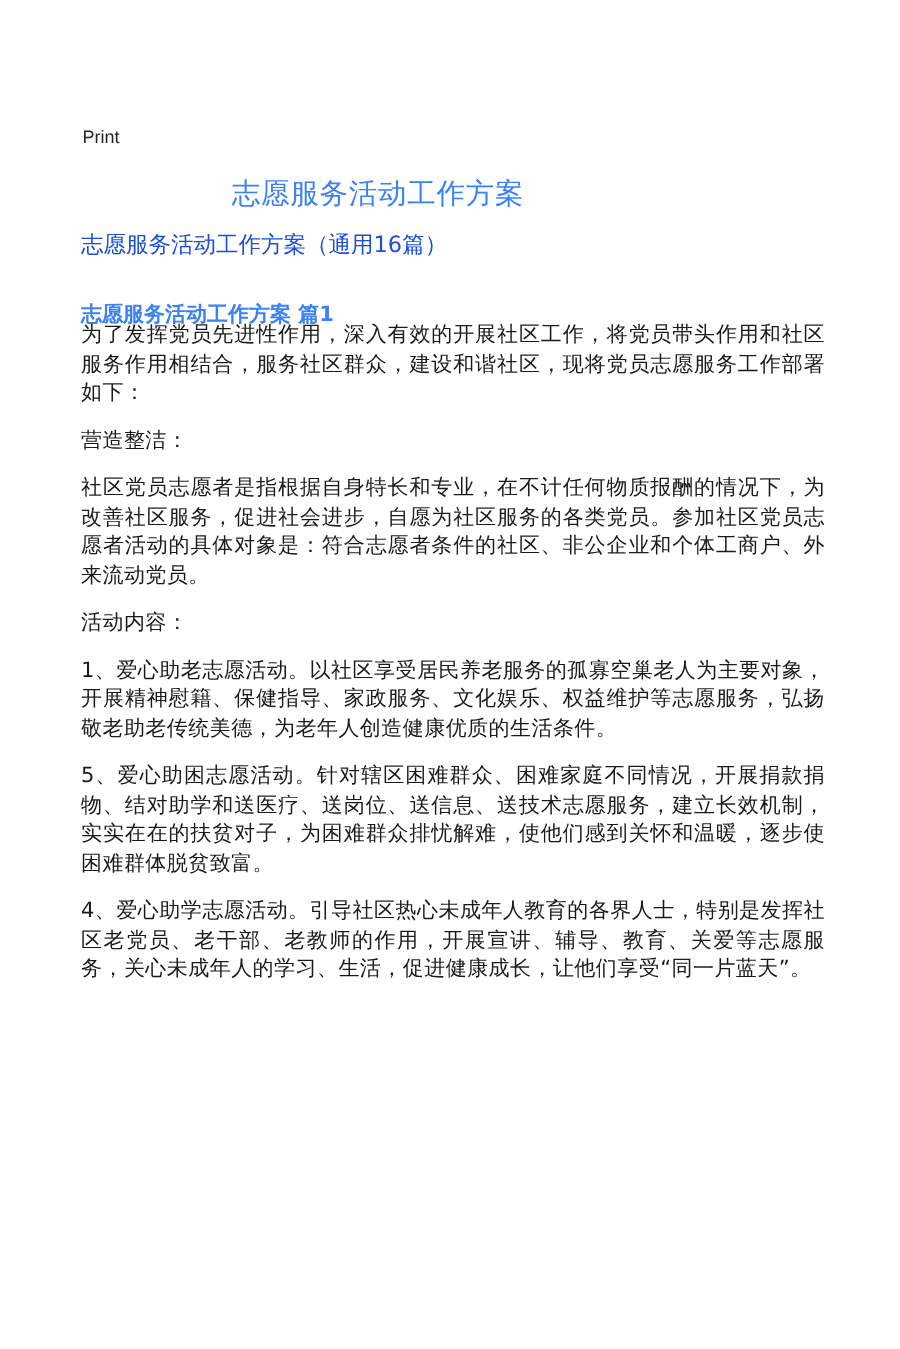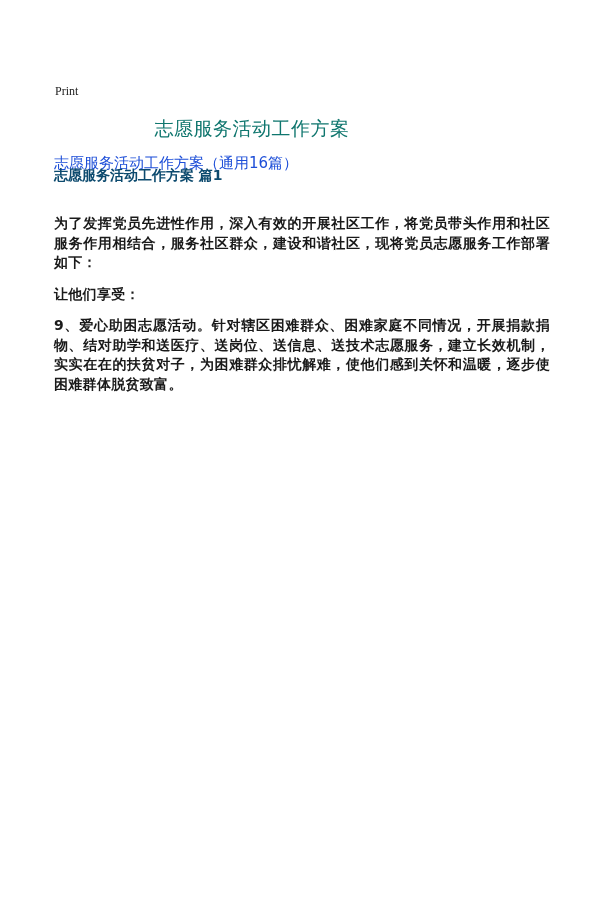--- a/index.html
+++ b/index.html
@@ -1,33 +1,37 @@
 <!DOCTYPE html>
 <html><head>
 <meta charset="utf-8">
 <style>
   html, body { margin: 0; padding: 0; background: #ffffff; }
   body { width: 600px; height: 899px; overflow: hidden; position: relative;
          font-family: "DejaVu Sans", "Liberation Sans", sans-serif; color: #111; }
-  .print-label { position: absolute; left: 55px; top: 84px; font-family: Liberation Serif, serif;
+  .print-label { position: absolute; left: 55px; top: 84px; font-family: Liberation Sans, sans-serif;
                  font-size: 12px; color: #222; }
   .title { position: absolute; left: 0; width: 504px; top: 116px; text-align: center;
-           font-size: 19px; letter-spacing: 0.5px; color: #0f766e; }
+           font-size: 19px; letter-spacing: 0.5px; color: #3b82f6; }
   .subtitle { position: absolute; left: 54px; top: 154px; font-size: 15px; color: #1d4ed8; }
-  .section-head { position: absolute; left: 54px; top: 167px; font-size: 14px; font-weight: bold; color: #0c4a6e; }
-  .content { position: absolute; left: 54px; top: 214px; width: 496px; font-weight: bold; }
+  .section-head { position: absolute; left: 54px; top: 201px; font-size: 14px; font-weight: bold; color: #3b82f6; }
+  .content { position: absolute; left: 54px; top: 214px; width: 496px; }
   .para { margin: 0 0 12px 0; font-size: 14px; line-height: 19.5px; letter-spacing: 0.3px;
           color: #1a1a1a; text-align: justify; }
   .para.label { margin-bottom: 12px; }
 </style>
 </head>
 <body>
 
 <div class="print-label">Print</div>
 <h1 class="title" style="margin:0;font-weight:normal;">志愿服务活动工作方案</h1>
 <div class="subtitle">志愿服务活动工作方案（通用16篇）</div>
 <div class="section-head">志愿服务活动工作方案 篇1</div>
 
 <div class="content">
   <p class="para">为了发挥党员先进性作用，深入有效的开展社区工作，将党员带头作用和社区服务作用相结合，服务社区群众，建设和谐社区，现将党员志愿服务工作部署如下：</p>
-  <p class="para label">让他们享受：</p>
-  <p class="para">9、爱心助困志愿活动。针对辖区困难群众、困难家庭不同情况，开展捐款捐物、结对助学和送医疗、送岗位、送信息、送技术志愿服务，建立长效机制，实实在在的扶贫对子，为困难群众排忧解难，使他们感到关怀和温暖，逐步使困难群体脱贫致富。</p>
+  <p class="para label">营造整洁：</p>
+  <p class="para">社区党员志愿者是指根据自身特长和专业，在不计任何物质报酬的情况下，为改善社区服务，促进社会进步，自愿为社区服务的各类党员。参加社区党员志愿者活动的具体对象是：符合志愿者条件的社区、非公企业和个体工商户、外来流动党员。</p>
+  <p class="para label">活动内容：</p>
+  <p class="para">1、爱心助老志愿活动。以社区享受居民养老服务的孤寡空巢老人为主要对象，开展精神慰籍、保健指导、家政服务、文化娱乐、权益维护等志愿服务，弘扬敬老助老传统美德，为老年人创造健康优质的生活条件。</p>
+  <p class="para">5、爱心助困志愿活动。针对辖区困难群众、困难家庭不同情况，开展捐款捐物、结对助学和送医疗、送岗位、送信息、送技术志愿服务，建立长效机制，实实在在的扶贫对子，为困难群众排忧解难，使他们感到关怀和温暖，逐步使困难群体脱贫致富。</p>
+  <p class="para">4、爱心助学志愿活动。引导社区热心未成年人教育的各界人士，特别是发挥社区老党员、老干部、老教师的作用，开展宣讲、辅导、教育、关爱等志愿服务，关心未成年人的学习、生活，促进健康成长，让他们享受“同一片蓝天”。</p>
 </div>
 
 </body></html>

